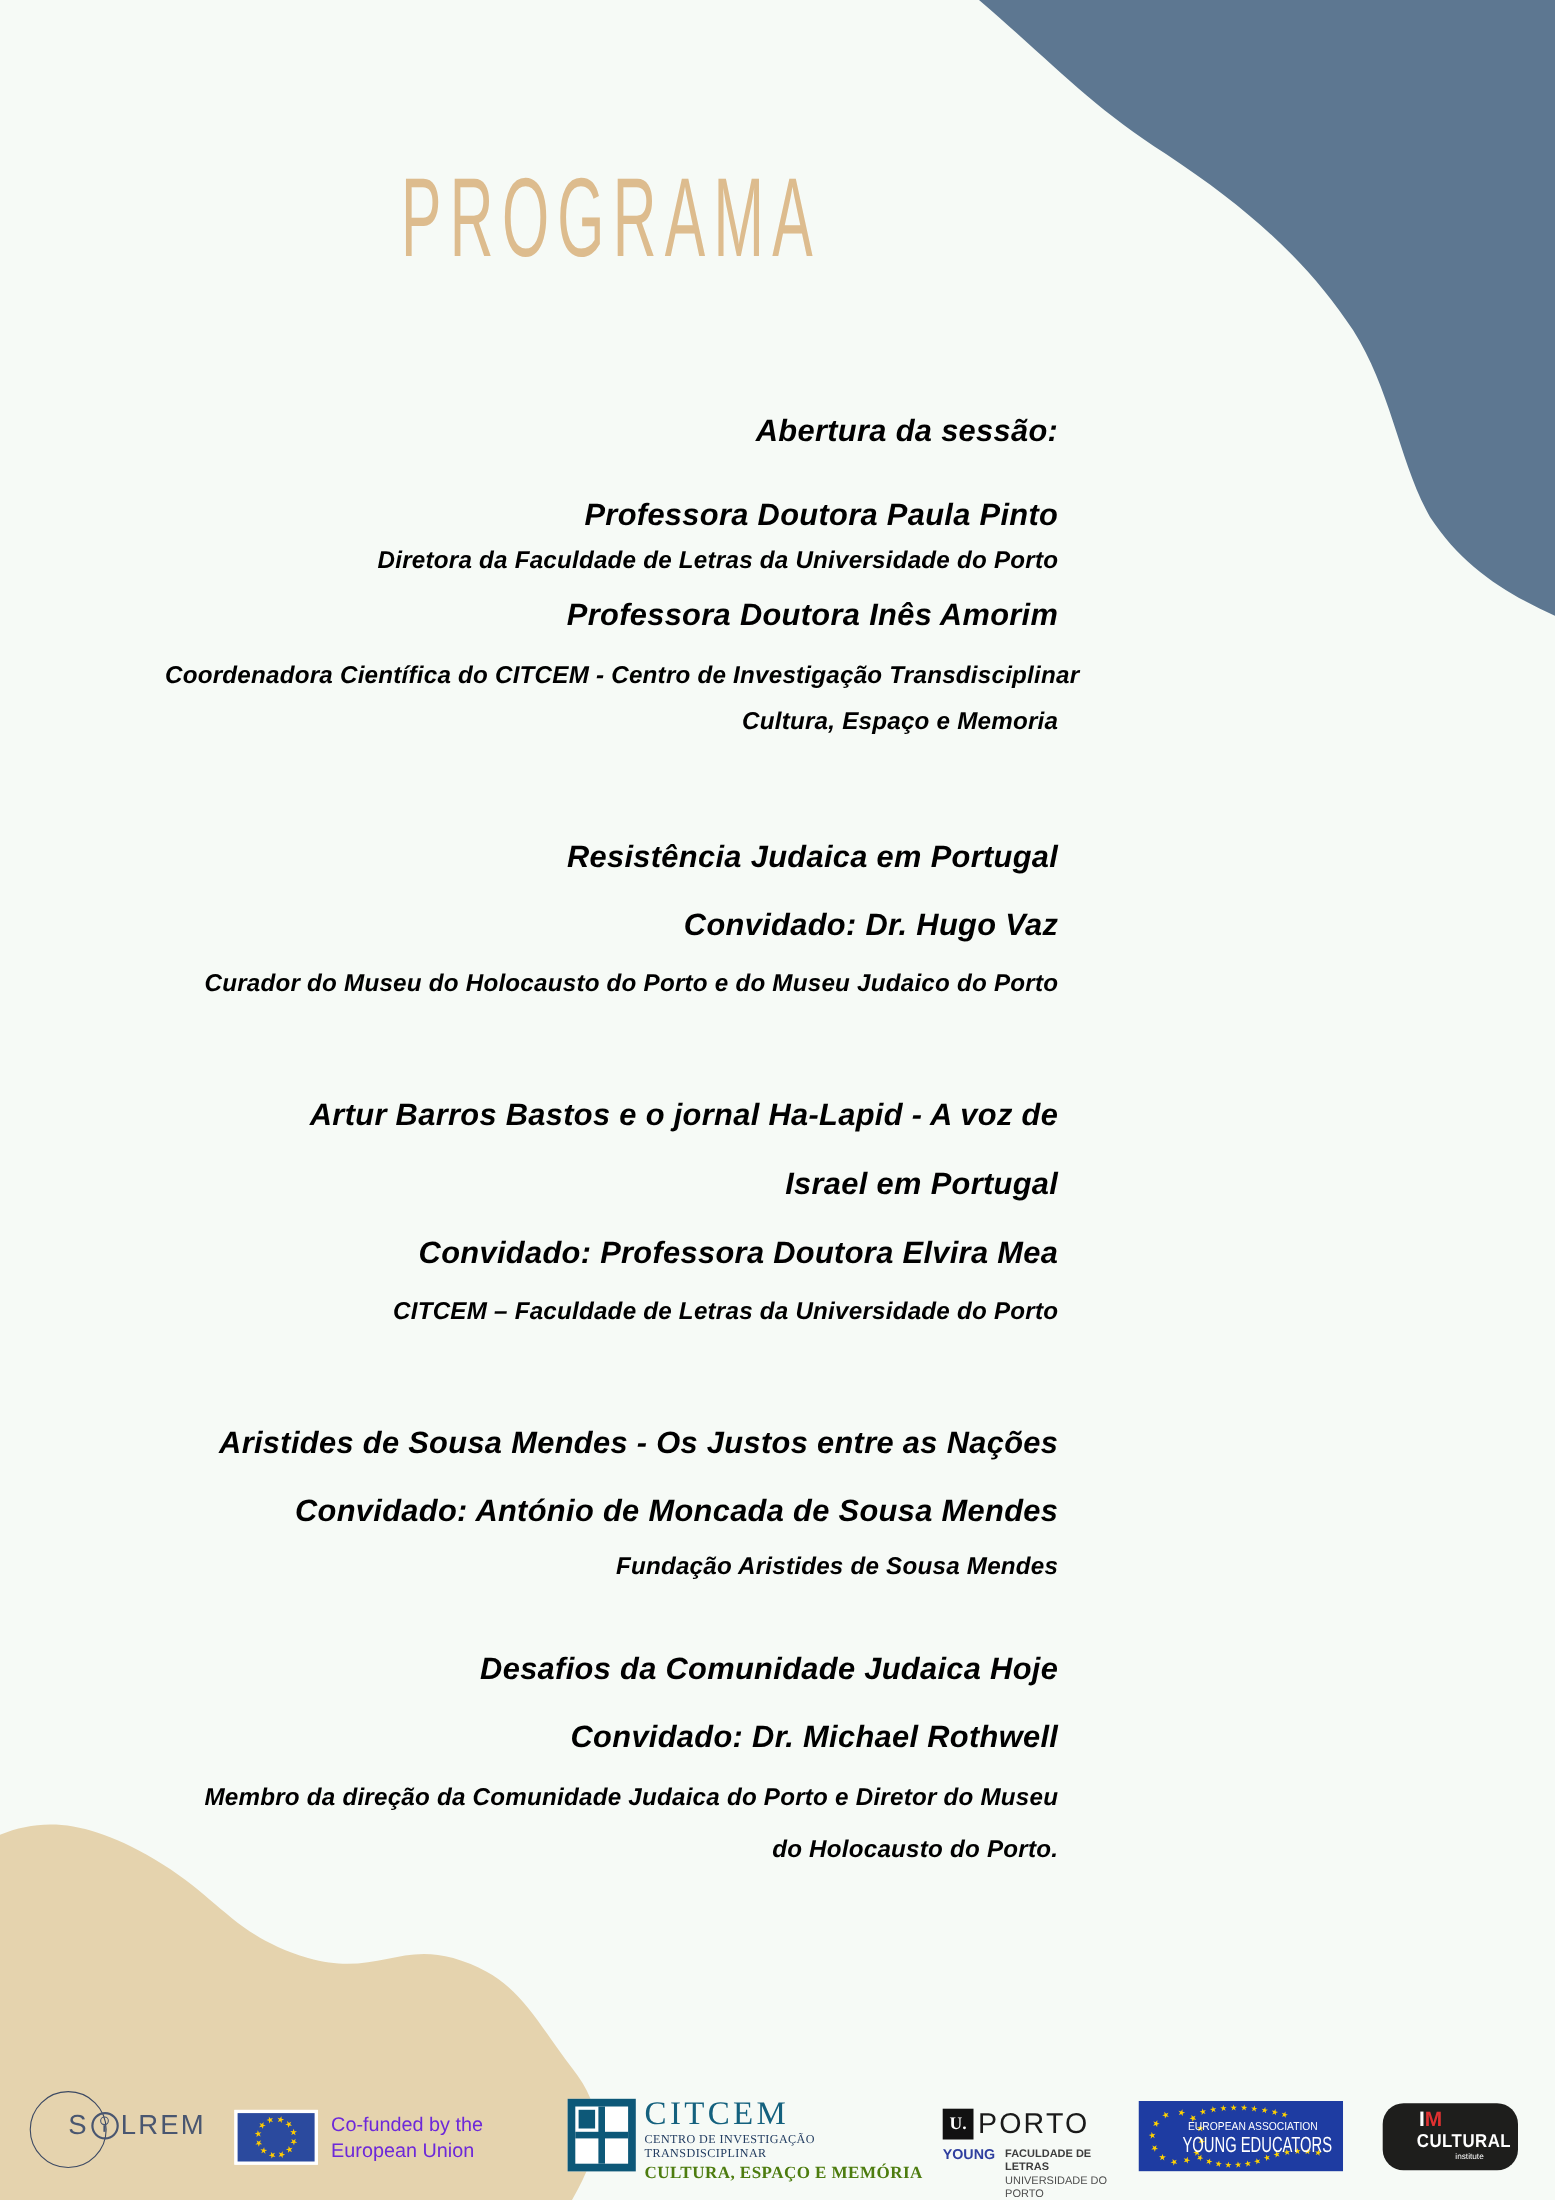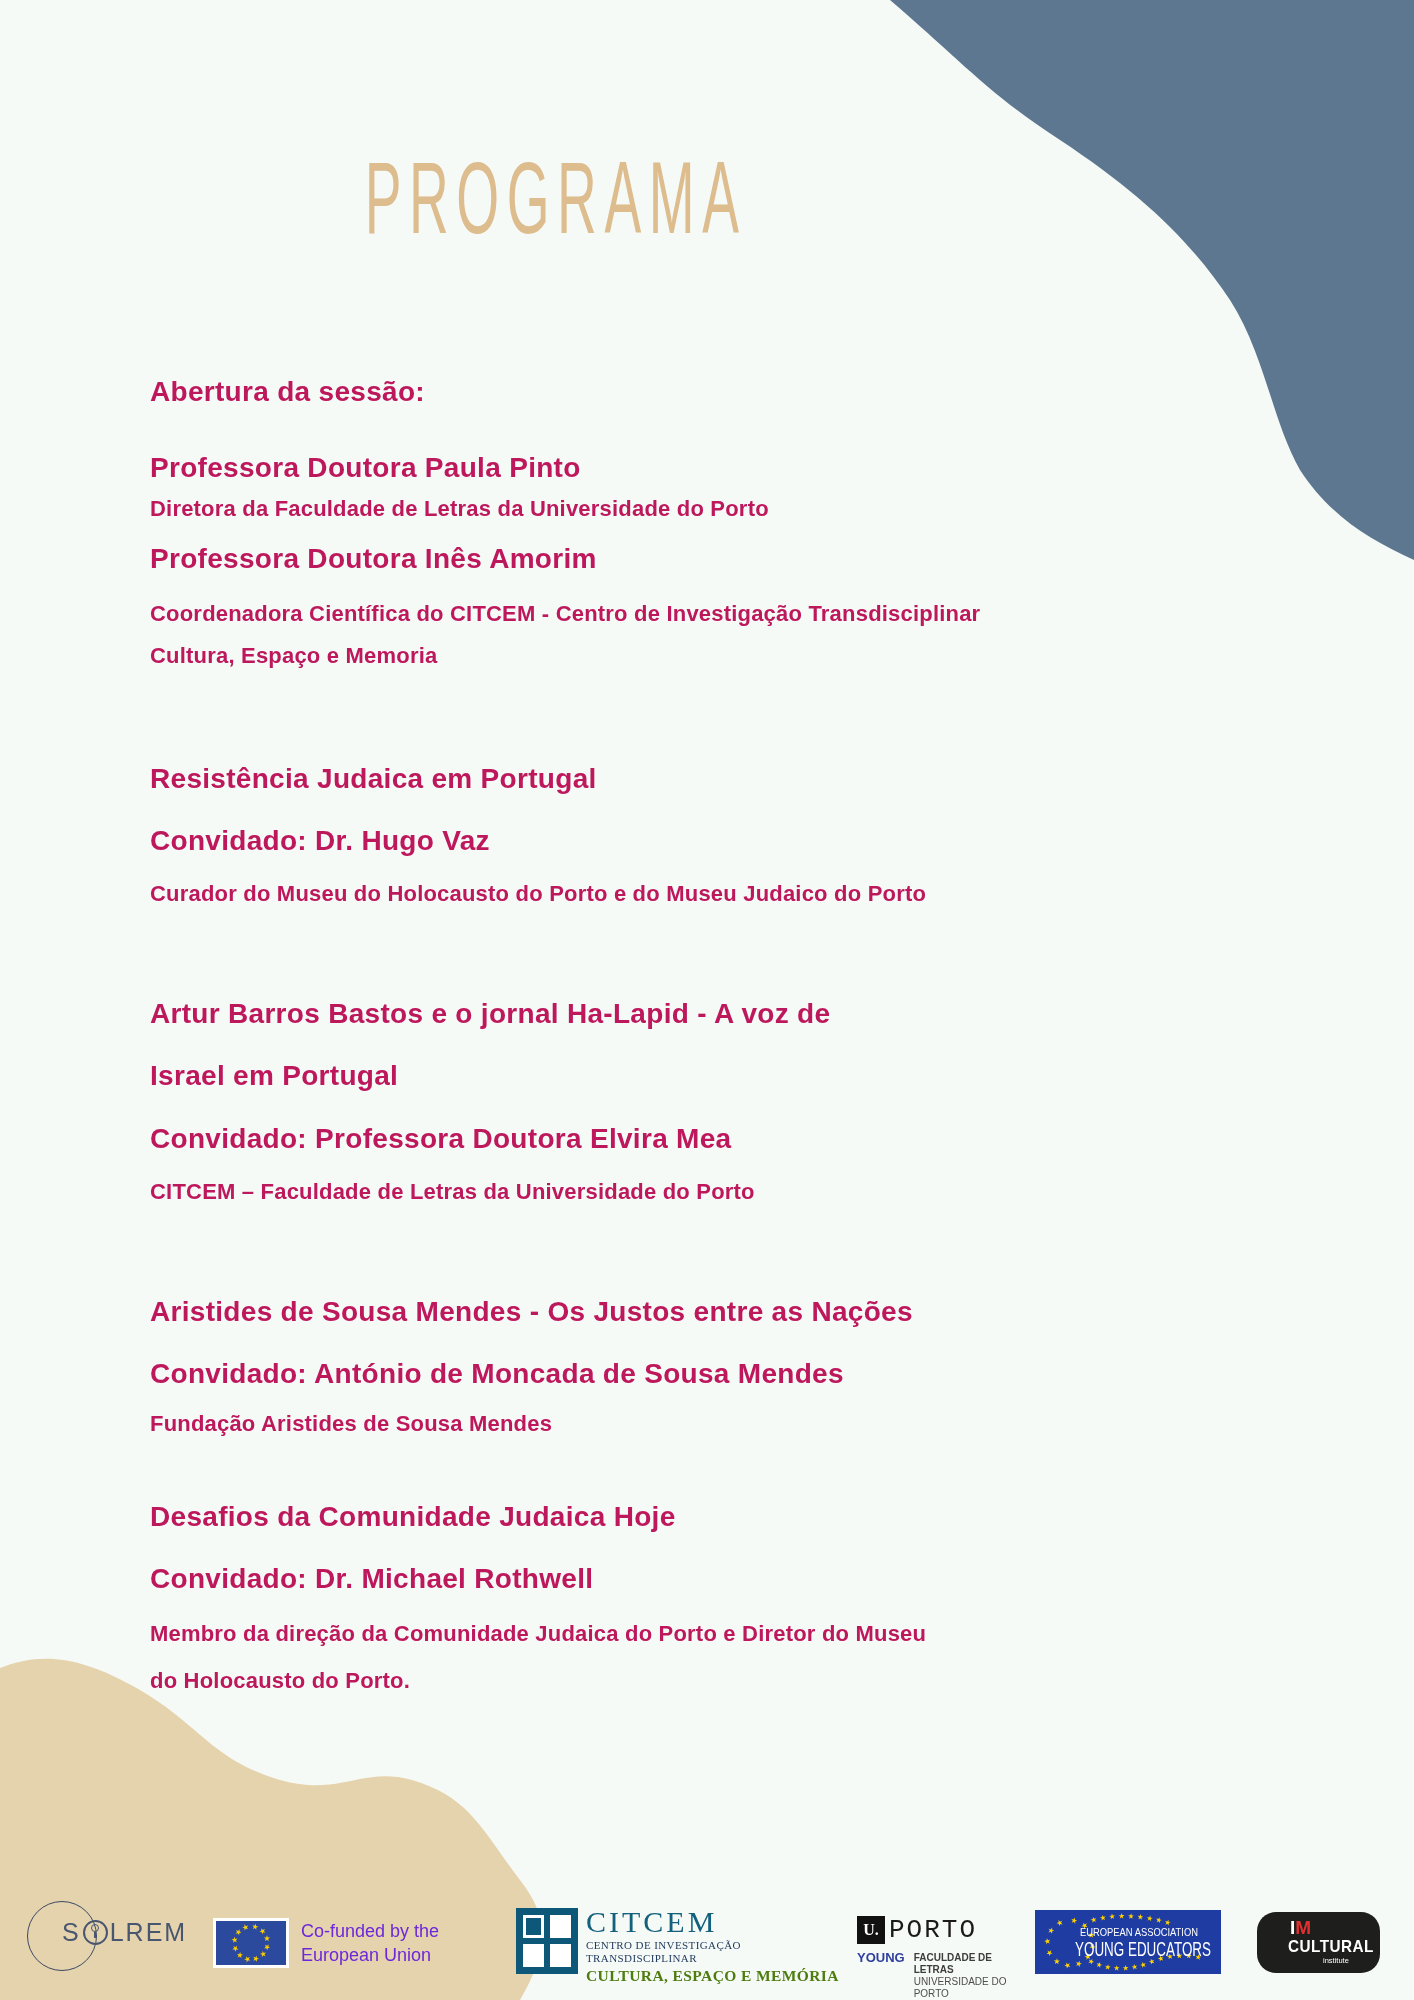--- a/index.html
+++ b/index.html
@@ -9,21 +9,21 @@
   
   #blobs{position:absolute;left:0;top:0;width:1414px;height:2000px;pointer-events:none;}
 
   
   .title-wrap{position:absolute;left:150px;top:140px;width:812px;text-align:center;}
   .title{display:inline-block;font-size:102px;font-weight:400;letter-spacing:14px;
          color:#ddbc8e;transform:scale(0.54,1);transform-origin:center;white-space:nowrap;}
 
   
   .content{position:absolute;left:150px;top:0;width:812px;height:2000px;}
-  .ln{position:absolute;left:0;right:0;text-align:left;white-space:nowrap;color:#be185d;}
+  .ln{position:absolute;left:0;right:0;text-align:right;white-space:nowrap;color:#000000;font-style:italic;}
   .lg{font-size:28px;font-weight:700;letter-spacing:0.3px;}
   .sm{font-size:22px;font-weight:700;letter-spacing:0.2px;}
 
   
   .footer-item{position:absolute;}
 
   
   .solrem{left:25px;top:1895px;width:220px;height:95px;}
   .so-circle{position:absolute;left:2px;top:6px;width:68px;height:68px;border:1.5px solid #3c4963;border-radius:50%;}
   .so-text{position:absolute;left:37px;top:23px;font-size:25px;font-weight:400;color:#495670;letter-spacing:2px;display:flex;align-items:center;}
@@ -44,21 +44,21 @@
   .ci-tl{position:absolute;left:3px;top:3px;width:15px;height:17px;background:#0d5878;}
   .ci-text{position:absolute;left:70px;top:0;font-family:"Liberation Serif", serif;}
   .ci-name{font-size:30px;letter-spacing:3px;color:#14617e;line-height:32px;}
   .ci-sub1{font-size:11px;letter-spacing:0.4px;color:#223c60;line-height:13px;margin-top:1px;}
   .ci-sub2{font-size:15.5px;font-weight:700;letter-spacing:0.4px;color:#4d7c0f;line-height:18px;margin-top:2px;}
 
   
   .uporto{left:857px;top:1915px;width:170px;height:62px;}
   .up-row1{display:flex;align-items:center;}
   .up-sq{width:28px;height:28px;background:#111111;color:#ffffff;font-family:"Liberation Serif", serif;font-weight:700;font-size:16px;display:flex;align-items:center;justify-content:center;}
-  .up-porto{font-family:Liberation Mono, monospace;font-size:26px;letter-spacing:2px;color:#1a1a1a;margin-left:4px;}
+  .up-porto{font-family:Liberation Sans, sans-serif;font-size:26px;letter-spacing:2px;color:#1a1a1a;margin-left:4px;}
   .up-row2{display:flex;margin-top:7px;align-items:flex-start;}
   .up-flup{font-size:13px;font-weight:700;color:#2f3f9f;margin-right:9px;line-height:12px;}
   .up-fl{font-size:10px;font-weight:700;color:#3d3d3d;line-height:12px;}
   .up-un{font-size:10px;font-weight:400;color:#4d4d4d;line-height:12px;}
 
   
   .yeu{left:1035px;top:1910px;}
   .imc{left:1257px;top:1912px;width:123px;height:61px;background:#1e1e1c;border-radius:19px;}
   .imc-im{position:absolute;left:33px;top:6px;font-size:19px;font-weight:700;line-height:20px;}
   .imc-i{color:#ffffff;}

